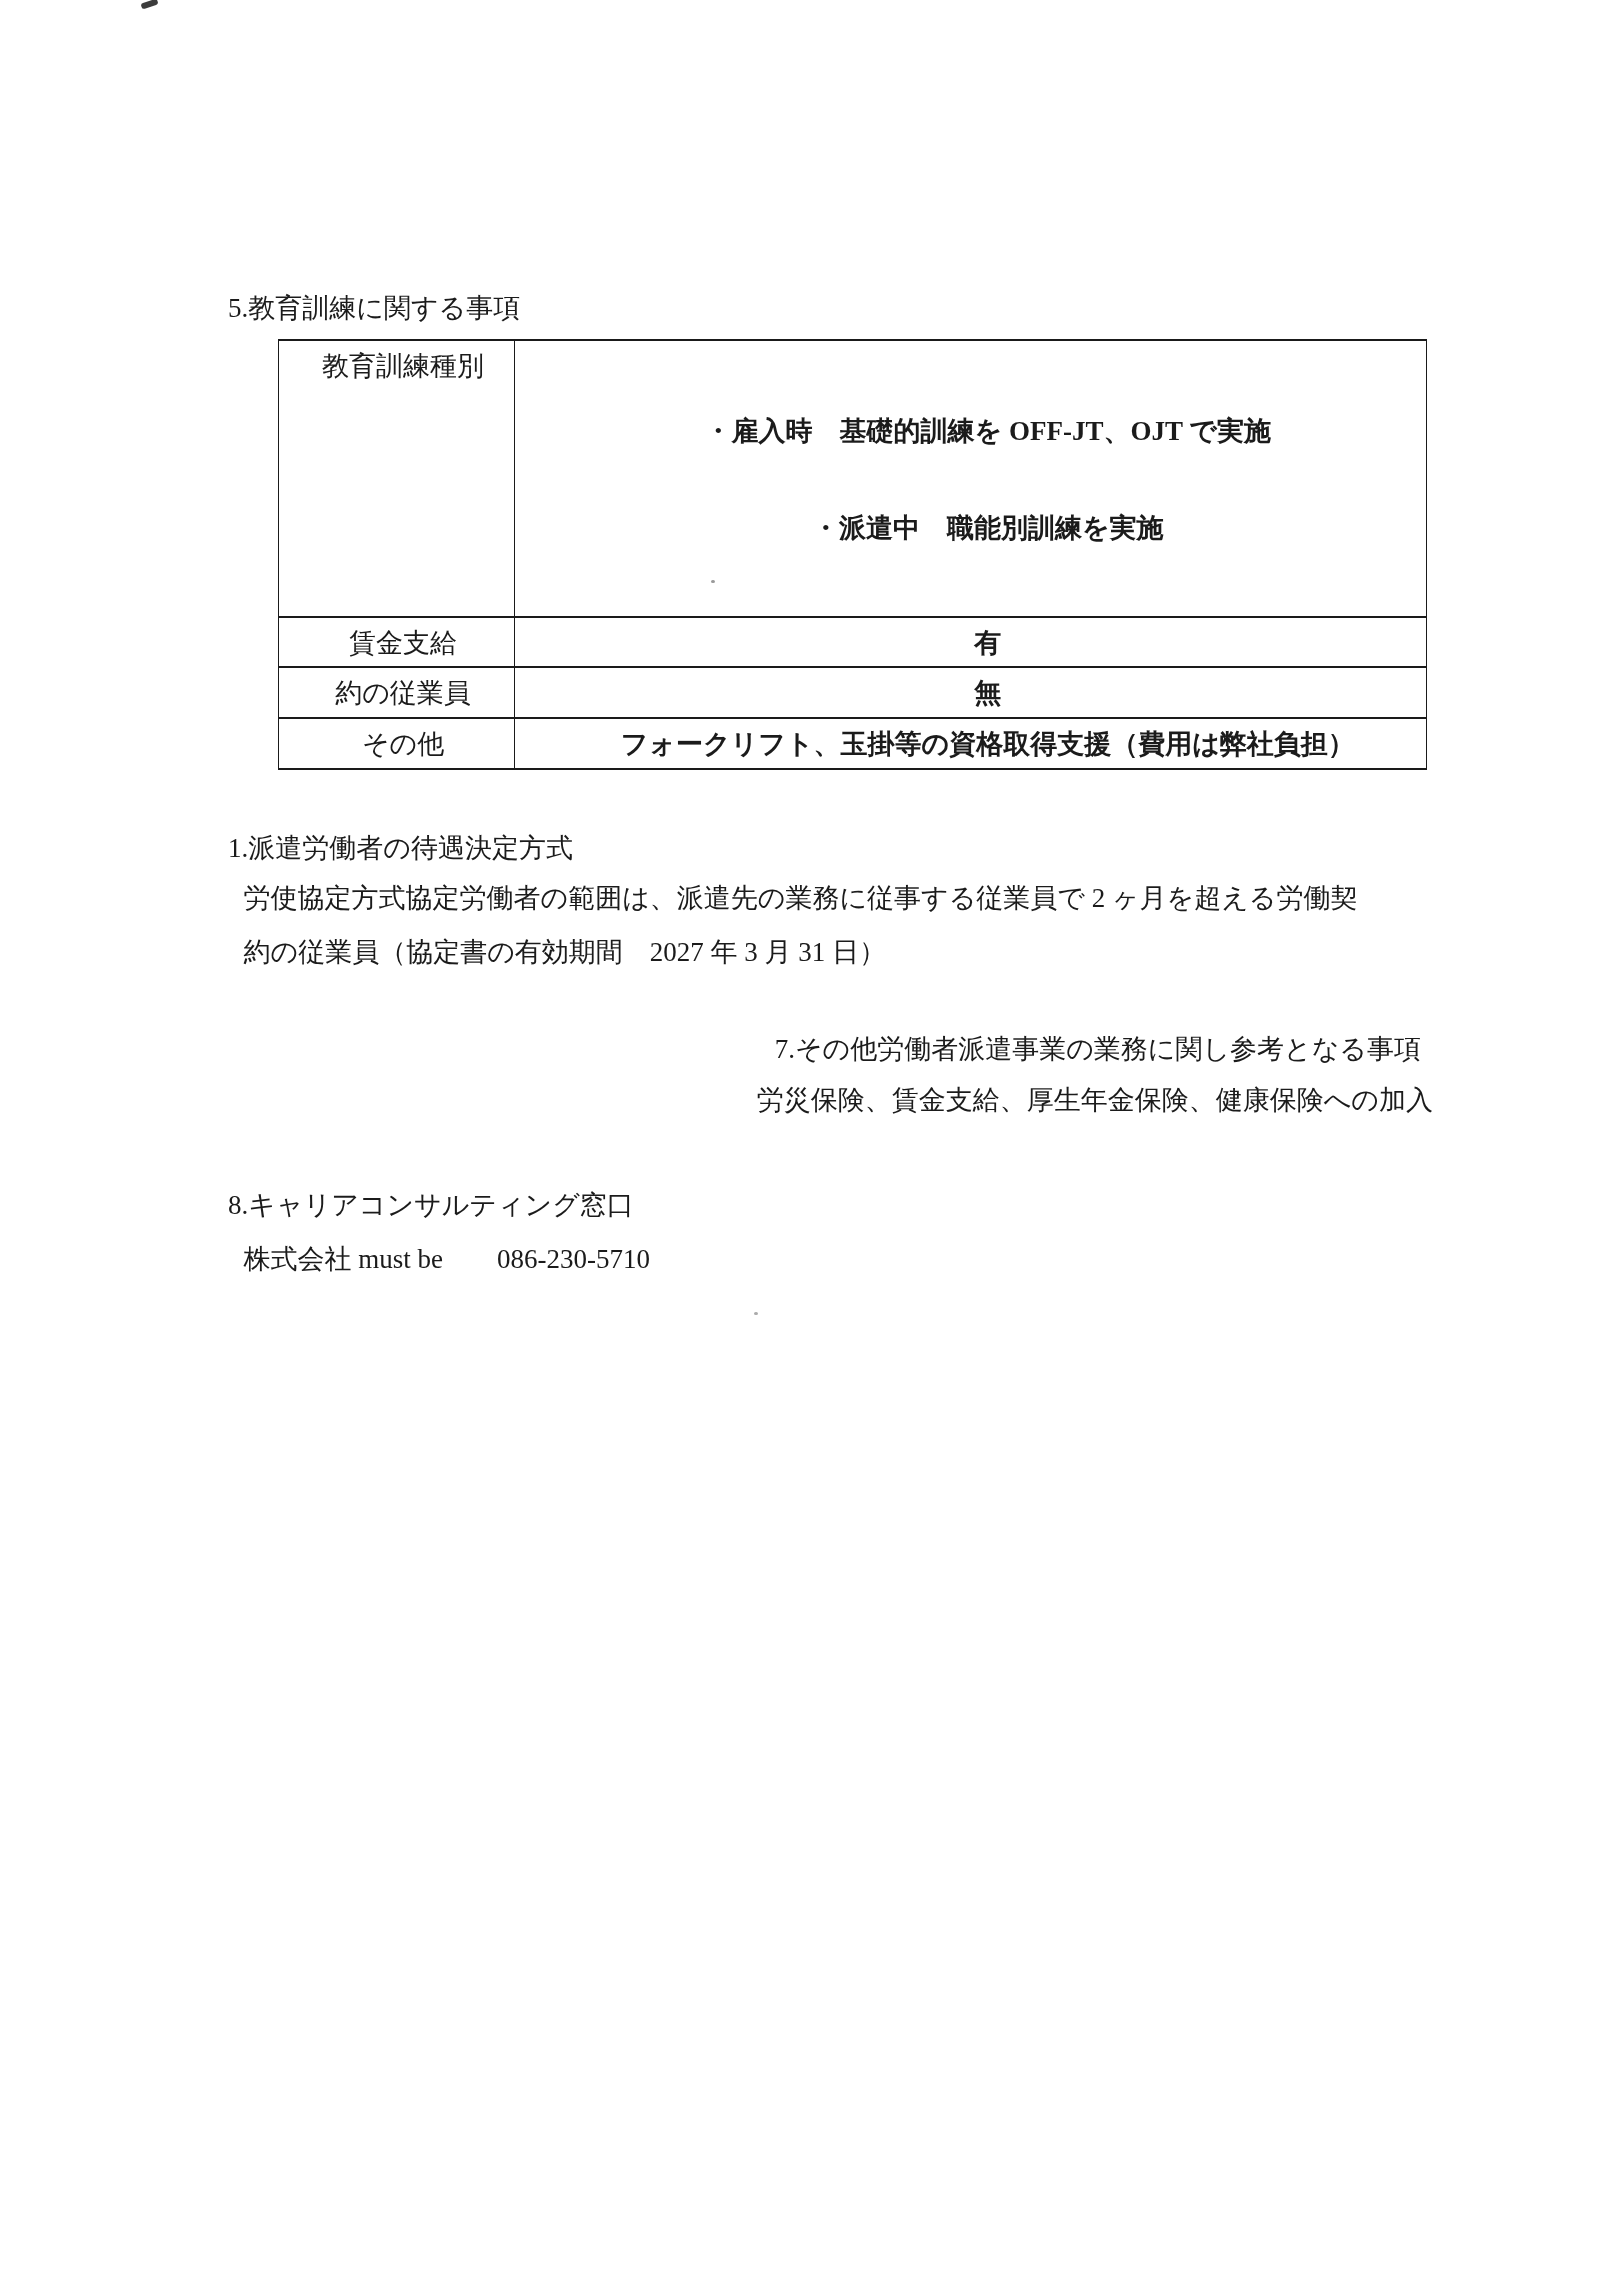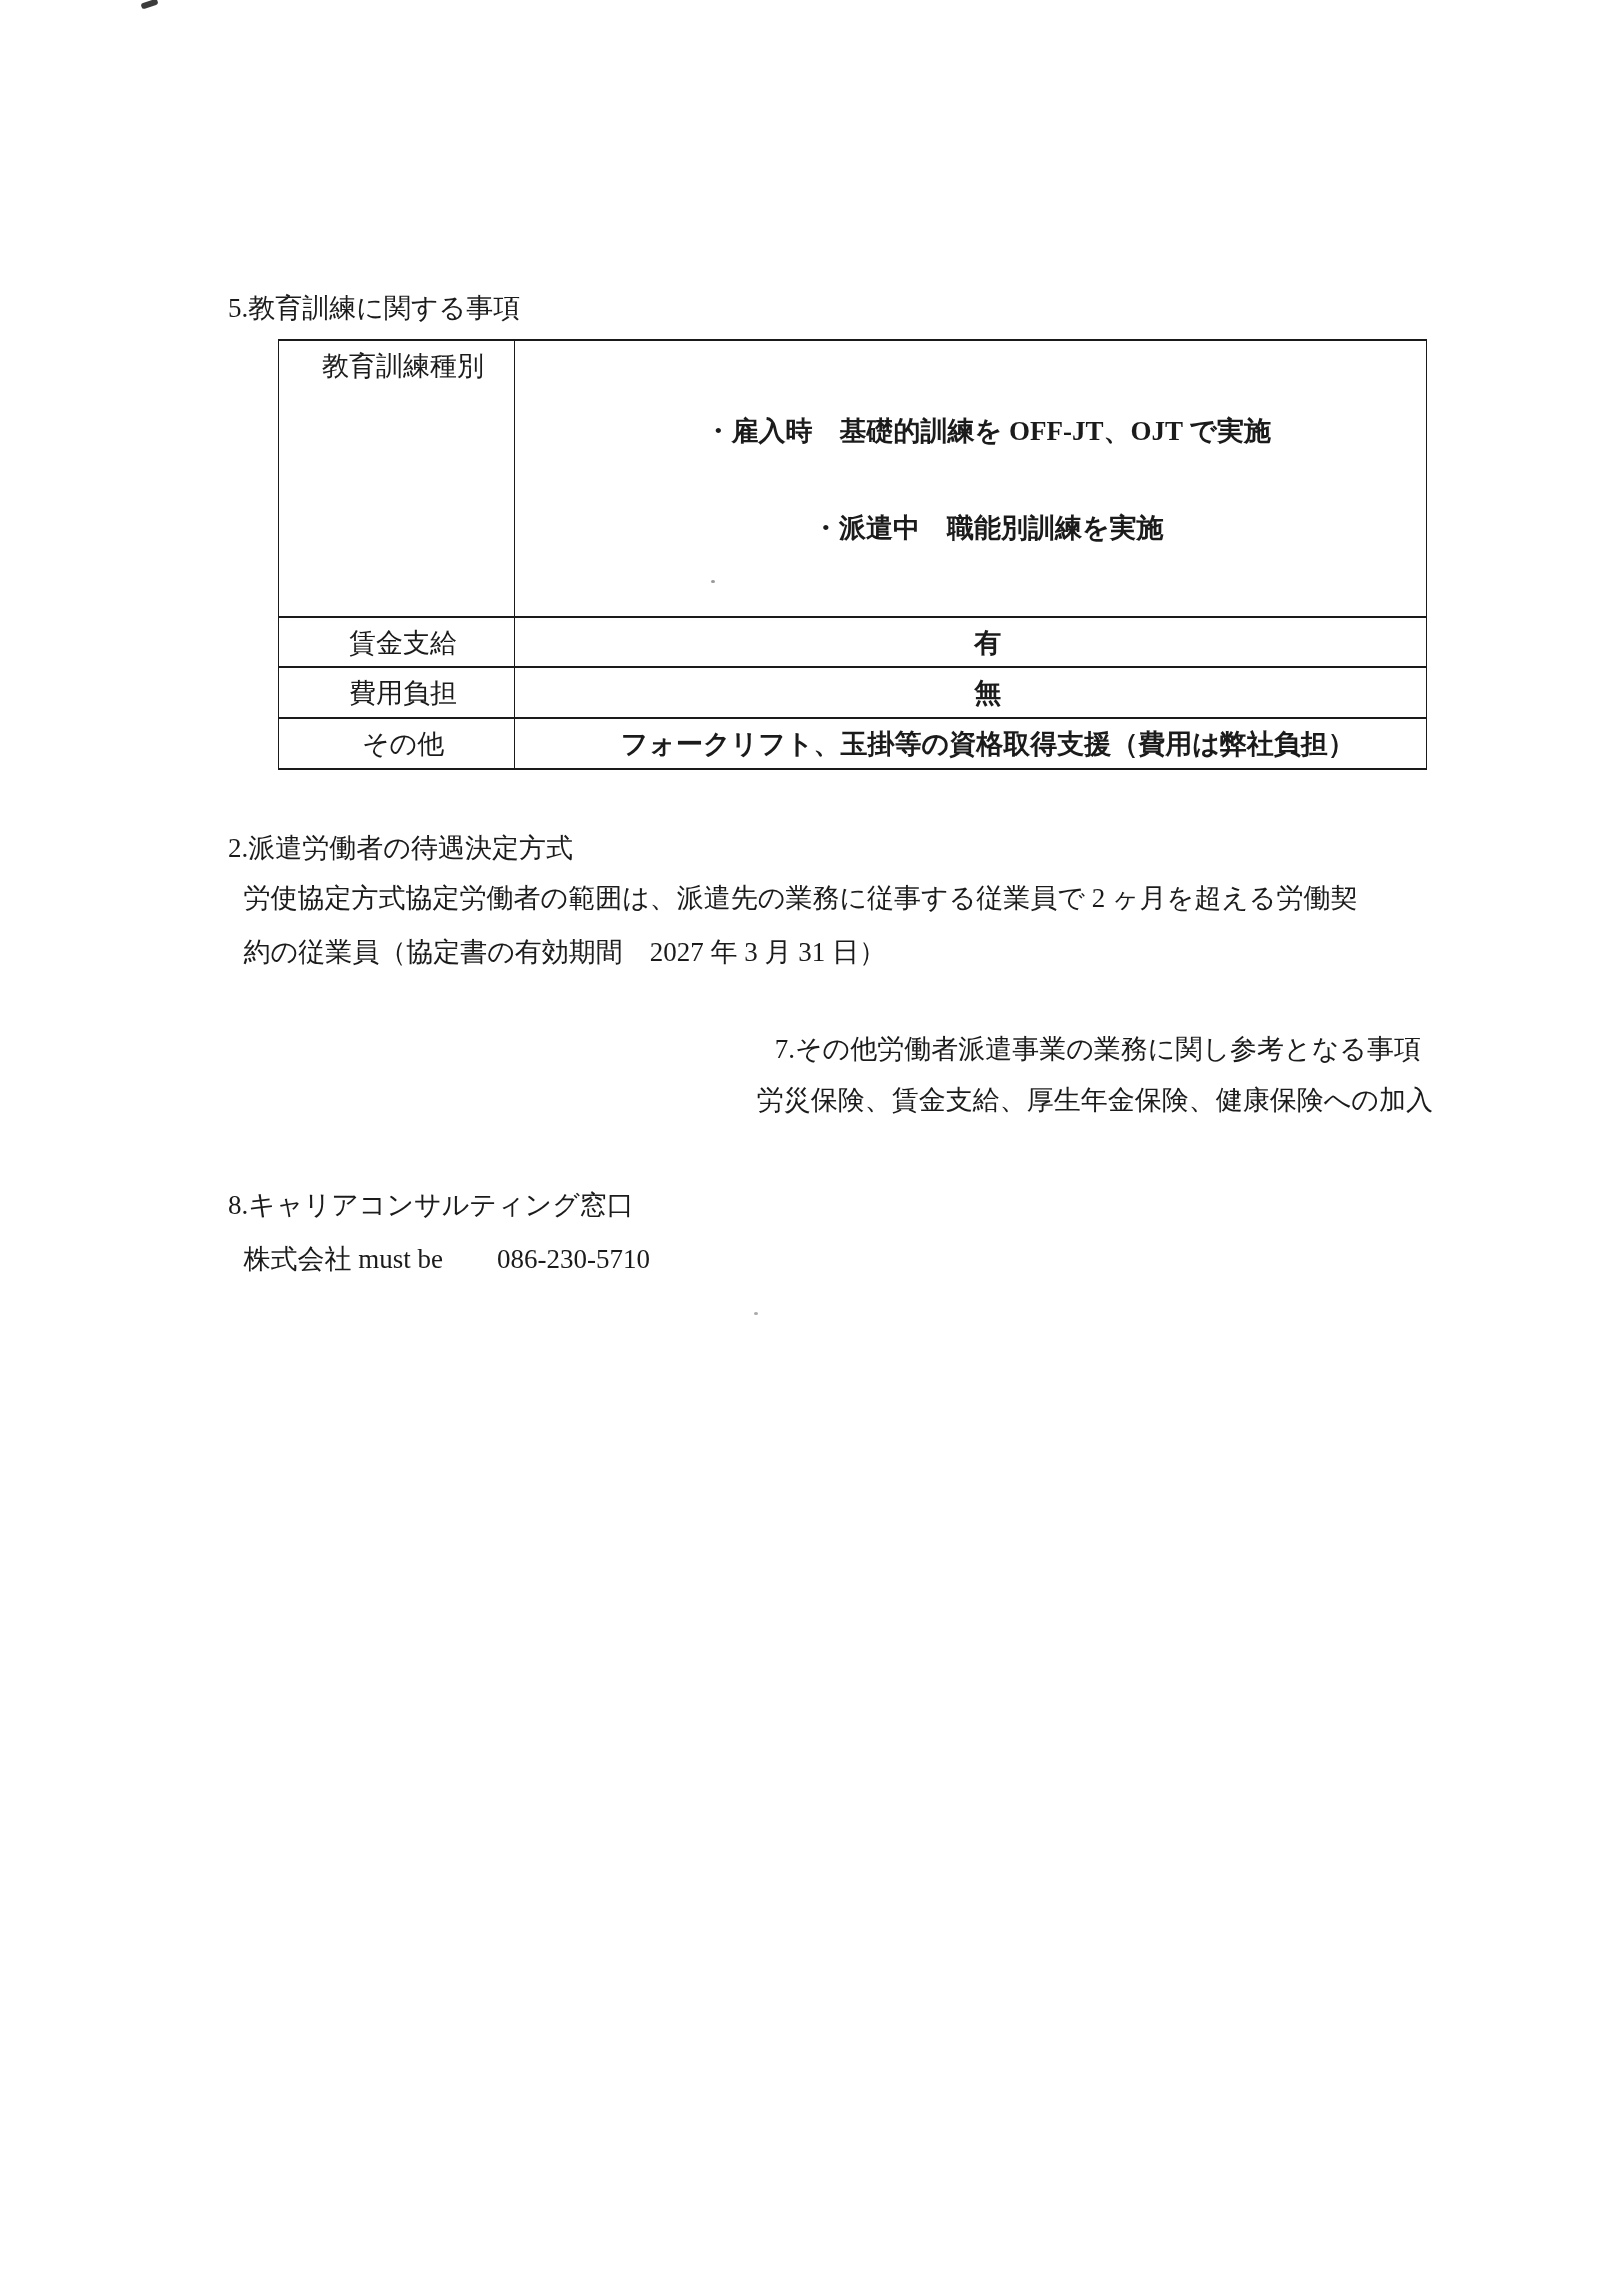--- a/index.html
+++ b/index.html
@@ -115,33 +115,33 @@
           <td class="value-cell">
             <div>・雇入時　基礎的訓練を OFF-JT、OJT で実施</div>
             <div class="vline2">・派遣中　職能別訓練を実施</div>
           </td>
         </tr>
         <tr class="row-short">
           <td class="label-cell">賃金支給</td>
           <td class="value-cell">有</td>
         </tr>
         <tr class="row-short">
-          <td class="label-cell">費用負担</td>
+          <td class="label-cell">約の従業員</td>
           <td class="value-cell">無</td>
         </tr>
         <tr class="row-short">
           <td class="label-cell">その他</td>
           <td class="value-cell">フォークリフト、玉掛等の資格取得支援（費用は弊社負担）</td>
         </tr>
       </tbody>
         </table>
     </section>
 
     <section class="sec6">
-      <h2 class="sec-heading">2.派遣労働者の待遇決定方式</h2>
+      <h2 class="sec-heading">1.派遣労働者の待遇決定方式</h2>
       <p class="body-line gap-after-heading">労使協定方式協定労働者の範囲は、派遣先の業務に従事する従業員で 2 ヶ月を超える労働契</p>
       <p class="body-line gap-line">約の従業員（協定書の有効期間　2027 年 3 月 31 日）</p>
     </section>
 
     <section class="sec7">
       <h2 class="sec-heading">7.その他労働者派遣事業の業務に関し参考となる事項</h2>
       <p class="body-line gap-after-heading">労災保険、賃金支給、厚生年金保険、健康保険への加入</p>
     </section>
 
     <section class="sec8">

